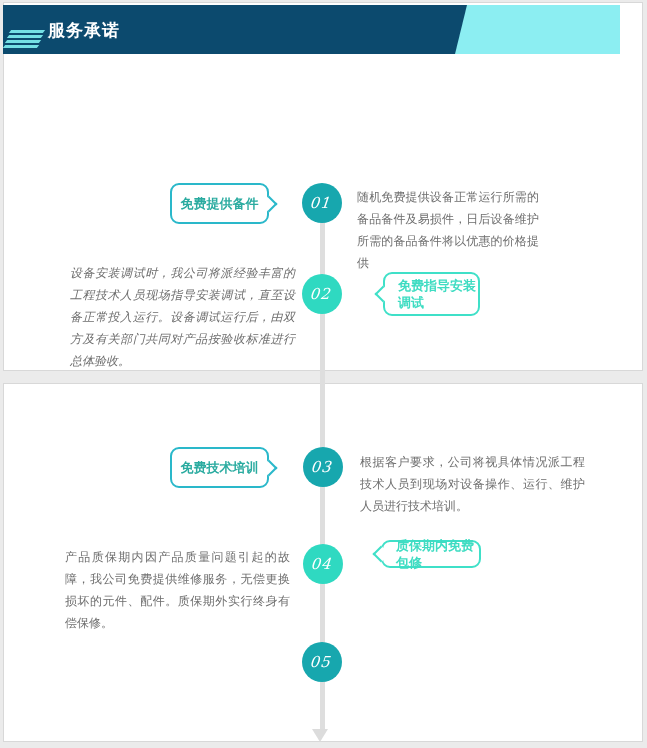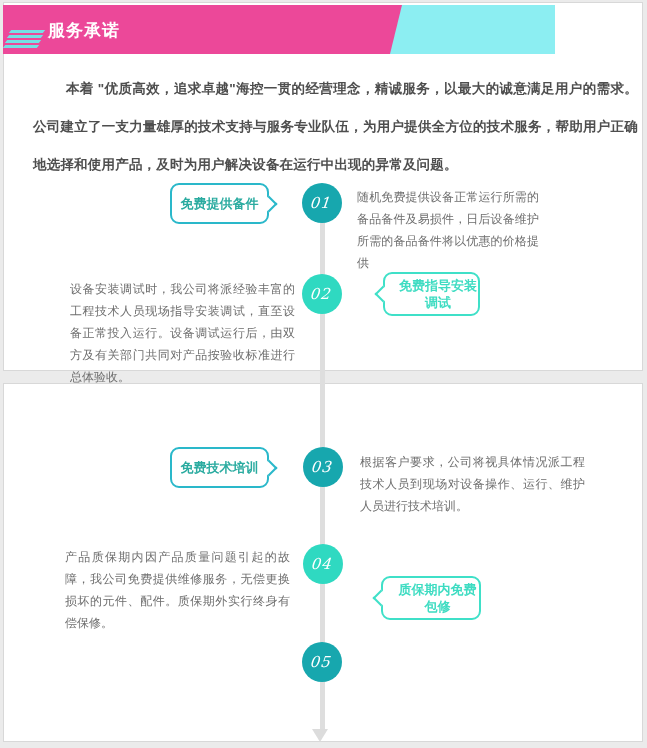--- a/index.html
+++ b/index.html
@@ -5,21 +5,21 @@
   * { margin:0; padding:0; box-sizing:border-box; }
   html,body { background:#e9e9e9; }
   body { font-family:"Liberation Sans","DejaVu Sans",sans-serif; }
   .page { position:relative; width:647px; height:748px; background:#ebebeb; overflow:hidden; margin:0 auto; }
 
   .card { position:absolute; left:3px; width:640px; background:#ffffff; border:1px solid #d8d8d8; }
   .card1 { top:2px; height:369px; }
   .card2 { top:383px; height:359px; }
 
   
-  .banner { position:absolute; left:3px; top:5px; width:552px; height:49px; background:#ec4899; }
+  .banner { position:absolute; left:3px; top:5px; width:617px; height:49px; background:#0c4a6e; }
   .banner-tail { position:absolute; right:0; top:0; width:165px; height:49px; background:#8ceef2;
                  clip-path:polygon(12px 0, 100% 0, 100% 100%, 0 100%); }
   .stripes { position:absolute; left:0; top:25px; width:42px; }
   .stripes i { display:block; height:3px; margin-bottom:2px; background:#74e0e5; transform:skewX(-38deg); }
   .stripes i:nth-child(1){ width:34px; margin-left:7px; }
   .stripes i:nth-child(2){ width:34px; margin-left:5px; }
   .stripes i:nth-child(3){ width:34px; margin-left:3px; }
   .stripes i:nth-child(4){ width:34px; margin-left:1px; }
   .banner-title { position:absolute; left:45px; top:0; height:49px; line-height:51px;
                   color:#ffffff; font-size:17px; font-weight:bold; letter-spacing:1px; }
@@ -37,47 +37,47 @@
 
   .circle { position:absolute; width:40px; height:40px; border-radius:50%;
             display:flex; align-items:center; justify-content:center;
             color:#ffffff; font-family:"DejaVu Serif","Liberation Serif",serif;
             font-style:italic; font-size:15px; letter-spacing:1px; transform-origin:center; }
   .circle span { display:inline-block; transform:skewX(-8deg); }
   .c-odd  { background:#17a7ae; }
   .c-even { background:#2fd9c1; }
 
   .bubble { position:absolute; background:#ffffff; border-radius:9px; font-weight:bold; font-size:13px; }
-  .bubble .lbl { position:relative; z-index:2;text-align:center; }
+  .bubble .lbl { position:relative; z-index:2; }
   .b-odd  { border:2px solid #2ab8ca; color:#2aaba0; display:flex; align-items:center; justify-content:center; }
   .b-even { border:2px solid #3fe0c8; color:#3edcc2; display:flex; align-items:center; line-height:17px; padding-left:13px; }
   .notch { position:absolute; width:12px; height:12px; background:#ffffff; top:50%; z-index:1; }
   .notch-right { right:-8px; margin-top:-6px; transform:rotate(45deg);
                  border-top:2px solid #2ab8ca; border-right:2px solid #2ab8ca; }
   .notch-left  { left:-8px;  margin-top:-6px; transform:rotate(45deg);
                  border-bottom:2px solid #3fe0c8; border-left:2px solid #3fe0c8; }
 
   .desc { position:absolute; color:#6e6e6e; font-size:12px; line-height:22px; text-align:justify; }
 
   
   .b1 { left:170px; top:183px; width:99px;  height:41px; }
   .c1 { left:302px; top:183px; }
   .t1 { left:357px; top:186px; width:182px; }
 
-  .t2 { left:70px;  top:278px; width:225px; }
+  .t2 { left:70px;  top:262px; width:225px;font-style:italic; }
   .c2 { left:302px; top:274px; }
   .b2 { left:383px; top:272px; width:97px;  height:44px; }
 
   .b3 { left:170px; top:447px; width:99px;  height:41px; }
   .c3 { left:303px; top:447px; }
   .t3 { left:360px; top:451px; width:225px; }
 
   .t4 { left:65px;  top:546px; width:225px; }
   .c4 { left:303px; top:544px; }
-  .b4 { left:381px; top:540px; width:100px; height:44px;margin-top:36px; }
+  .b4 { left:381px; top:540px; width:100px; height:28px; }
 
   .b5 { left:170px; top:642px; width:99px;  height:41px; }
   .c5 { left:302px; top:642px; }
   .t5 { left:359px; top:649px; width:222px; }
 </style>
 </head>
 <body>
 
 <div class="page">
 
@@ -89,21 +89,20 @@
     <div class="banner-tail"></div>
     <div class="stripes">
         <i></i>
         <i></i>
         <i></i>
         <i></i>
       </div>
     <div class="banner-title">服务承诺</div>
   </div>
 
-  <div class="intro">本着 "优质高效，追求卓越"海控一贯的经营理念，精诚服务，以最大的诚意满足用户的需求。公司建立了一支力量雄厚的技术支持与服务专业队伍，为用户提供全方位的技术服务，帮助用户正确地选择和使用产品，及时为用户解决设备在运行中出现的异常及问题。</div>
 
   <div class="tl-line"></div>
   <div class="tl-arrow"></div>
 
   <div class="bubble b-odd b1">
     <span class="lbl">免费提供备件</span>
     <span class="notch notch-right"></span>
   </div>
   <div class="circle c-odd c1">
     <span>01</span>

